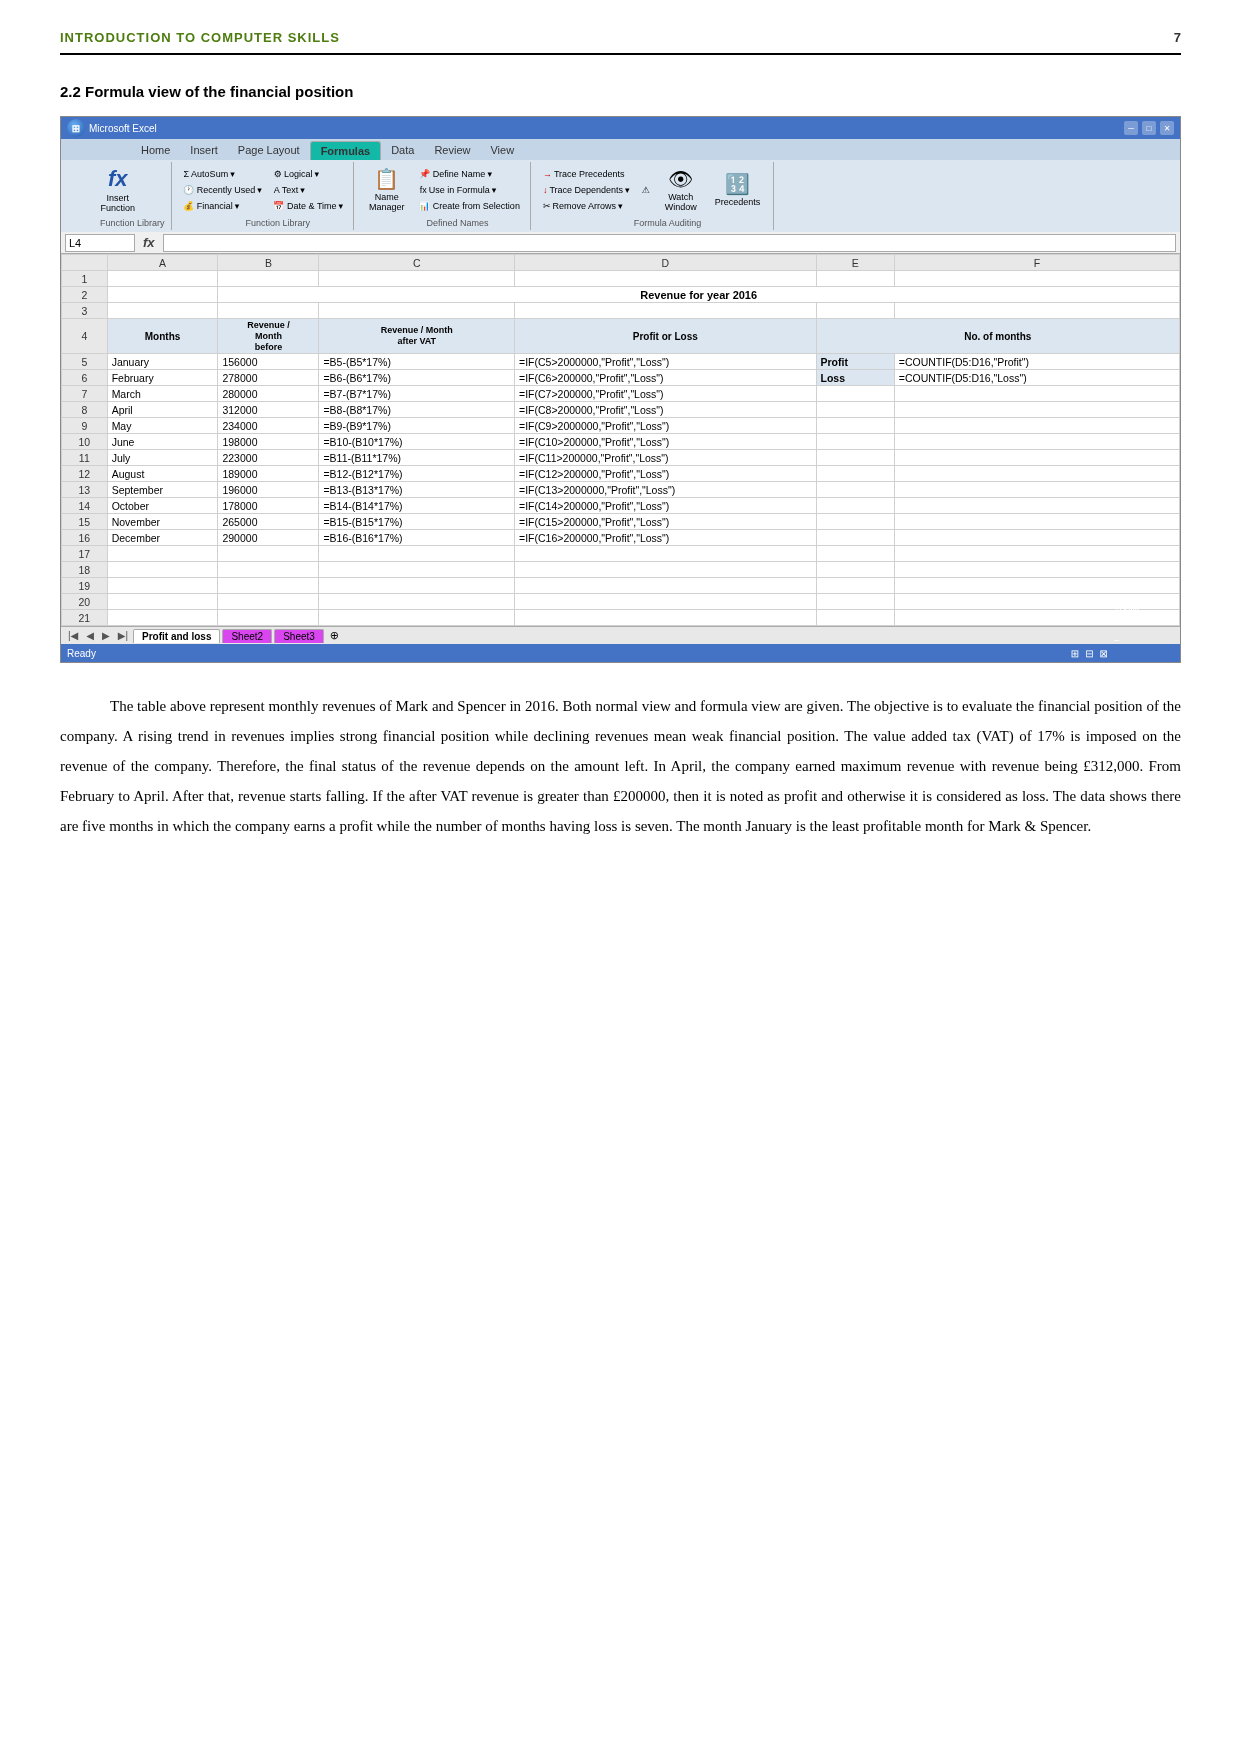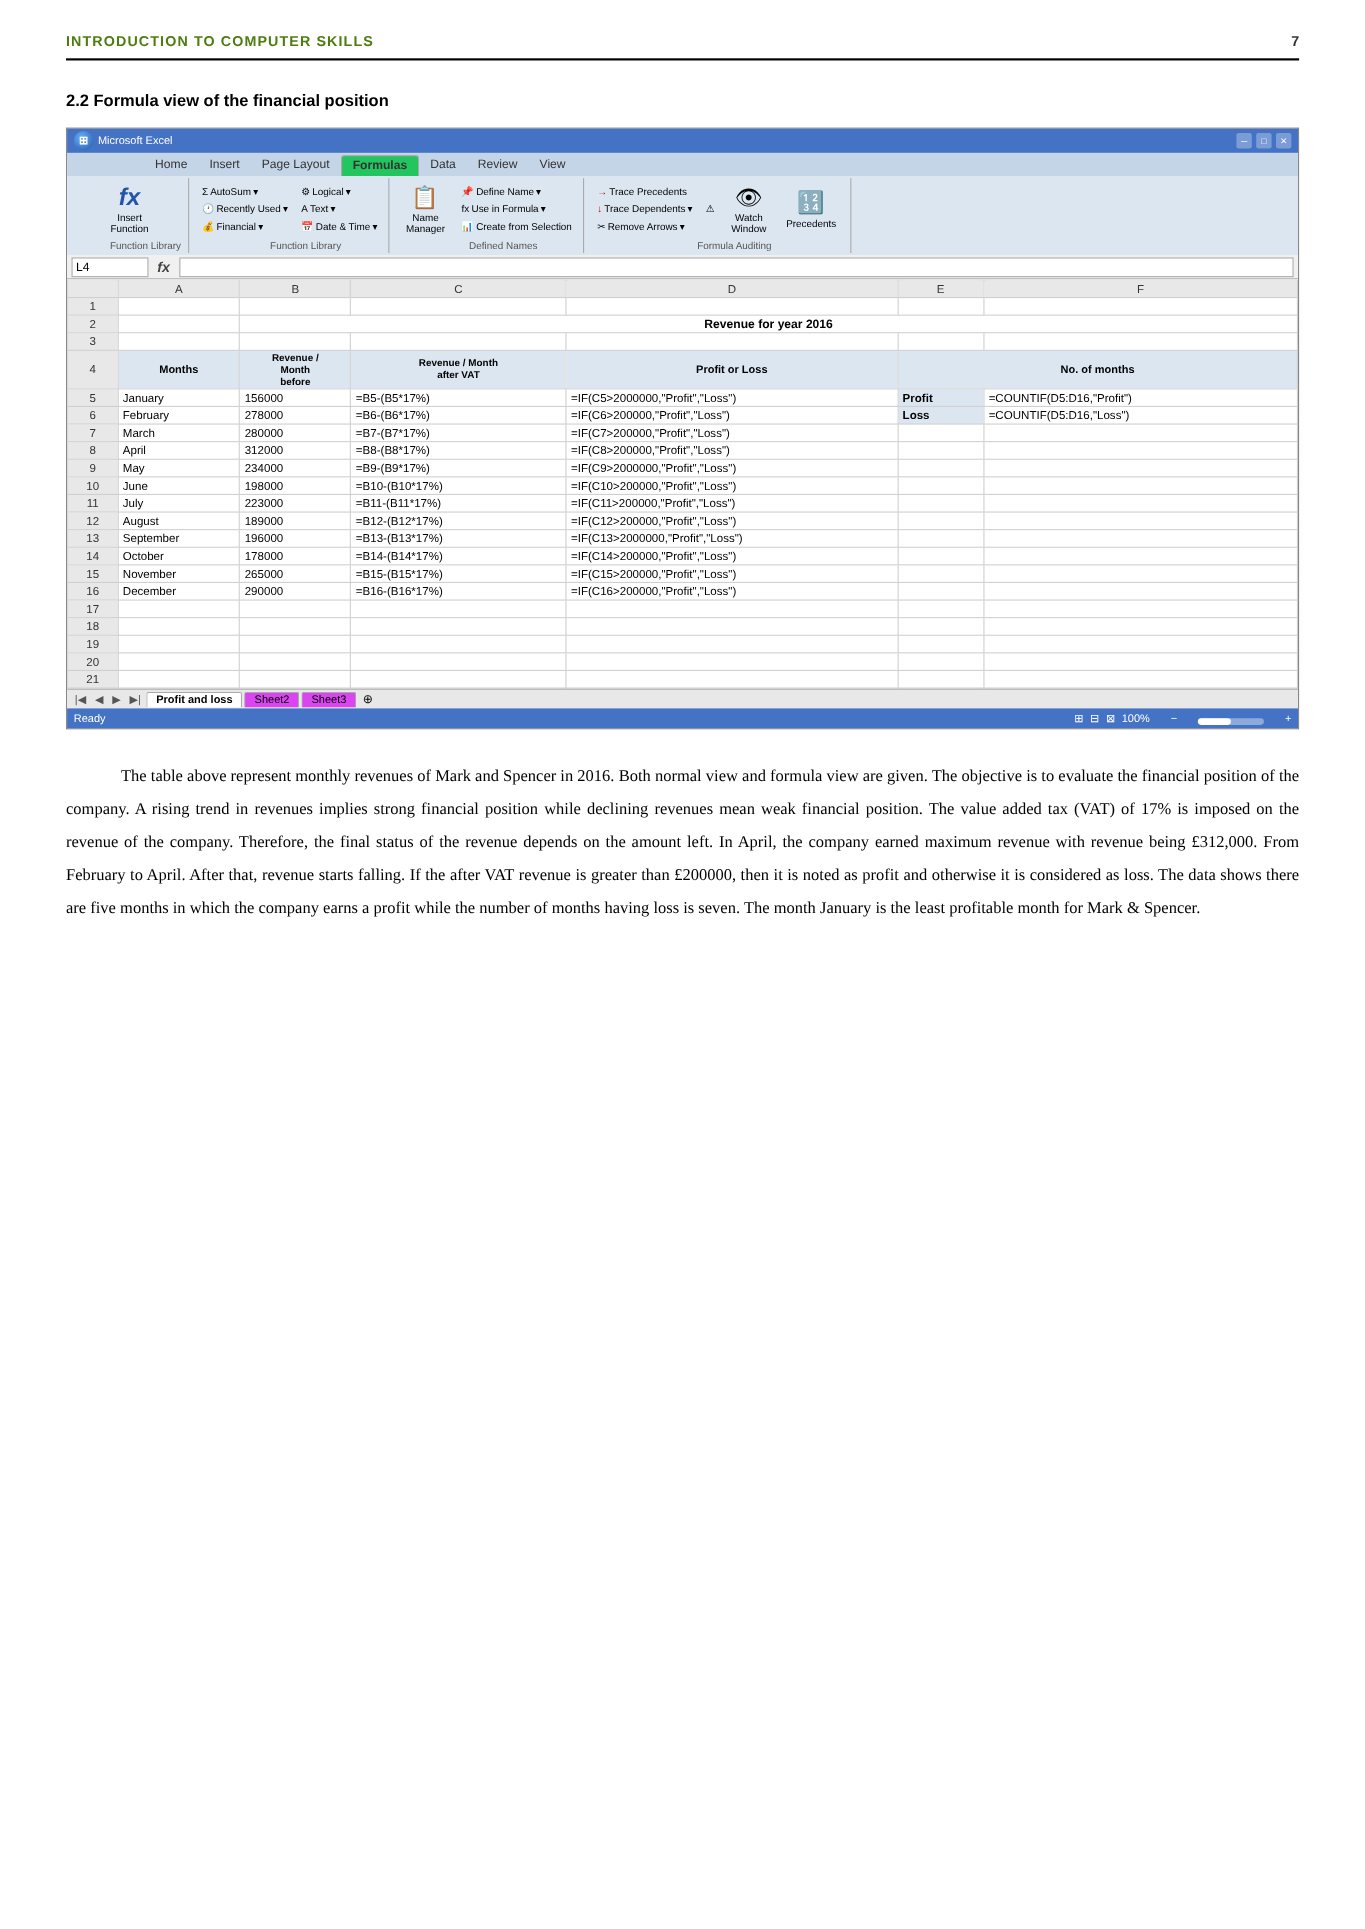--- a/index.html
+++ b/index.html
@@ -98,21 +98,21 @@
       padding: 2px 0 0 70px;
     }
     .ribbon-tab {
       padding: 3px 10px;
       font-size: 11px;
       cursor: pointer;
       border-radius: 3px 3px 0 0;
       color: #333;
     }
     .ribbon-tab.active {
-      background: #22c55e;
+      background: #14b8a6;
       font-weight: bold;
       border: 1px solid #aaa;
       border-bottom: none;
     }
 
     .ribbon-content {
       display: flex;
       align-items: stretch;
       padding: 2px 4px;
       gap: 2px;
@@ -311,21 +311,21 @@
       height: 18px;
       display: flex;
       align-items: center;
       justify-content: space-between;
       padding: 0 6px;
       font-size: 10px;
       color: white;
     }
     .statusbar-left { display: flex; gap: 4px; }
     .statusbar-right { display: flex; gap: 6px; align-items: center; }
-    .zoom-control { display: flex; align-items: flex-end; gap: 19px; }
+    .zoom-control { display: flex; align-items: flex-start; gap: 19px; flex-direction: column; }
 
     
     .body-text {
       font-family: 'Times New Roman', Times, serif;
       font-size: 15px;
       line-height: 2;
       text-align: justify;
       margin-top: 10px;
       text-indent: 50px;
     }

